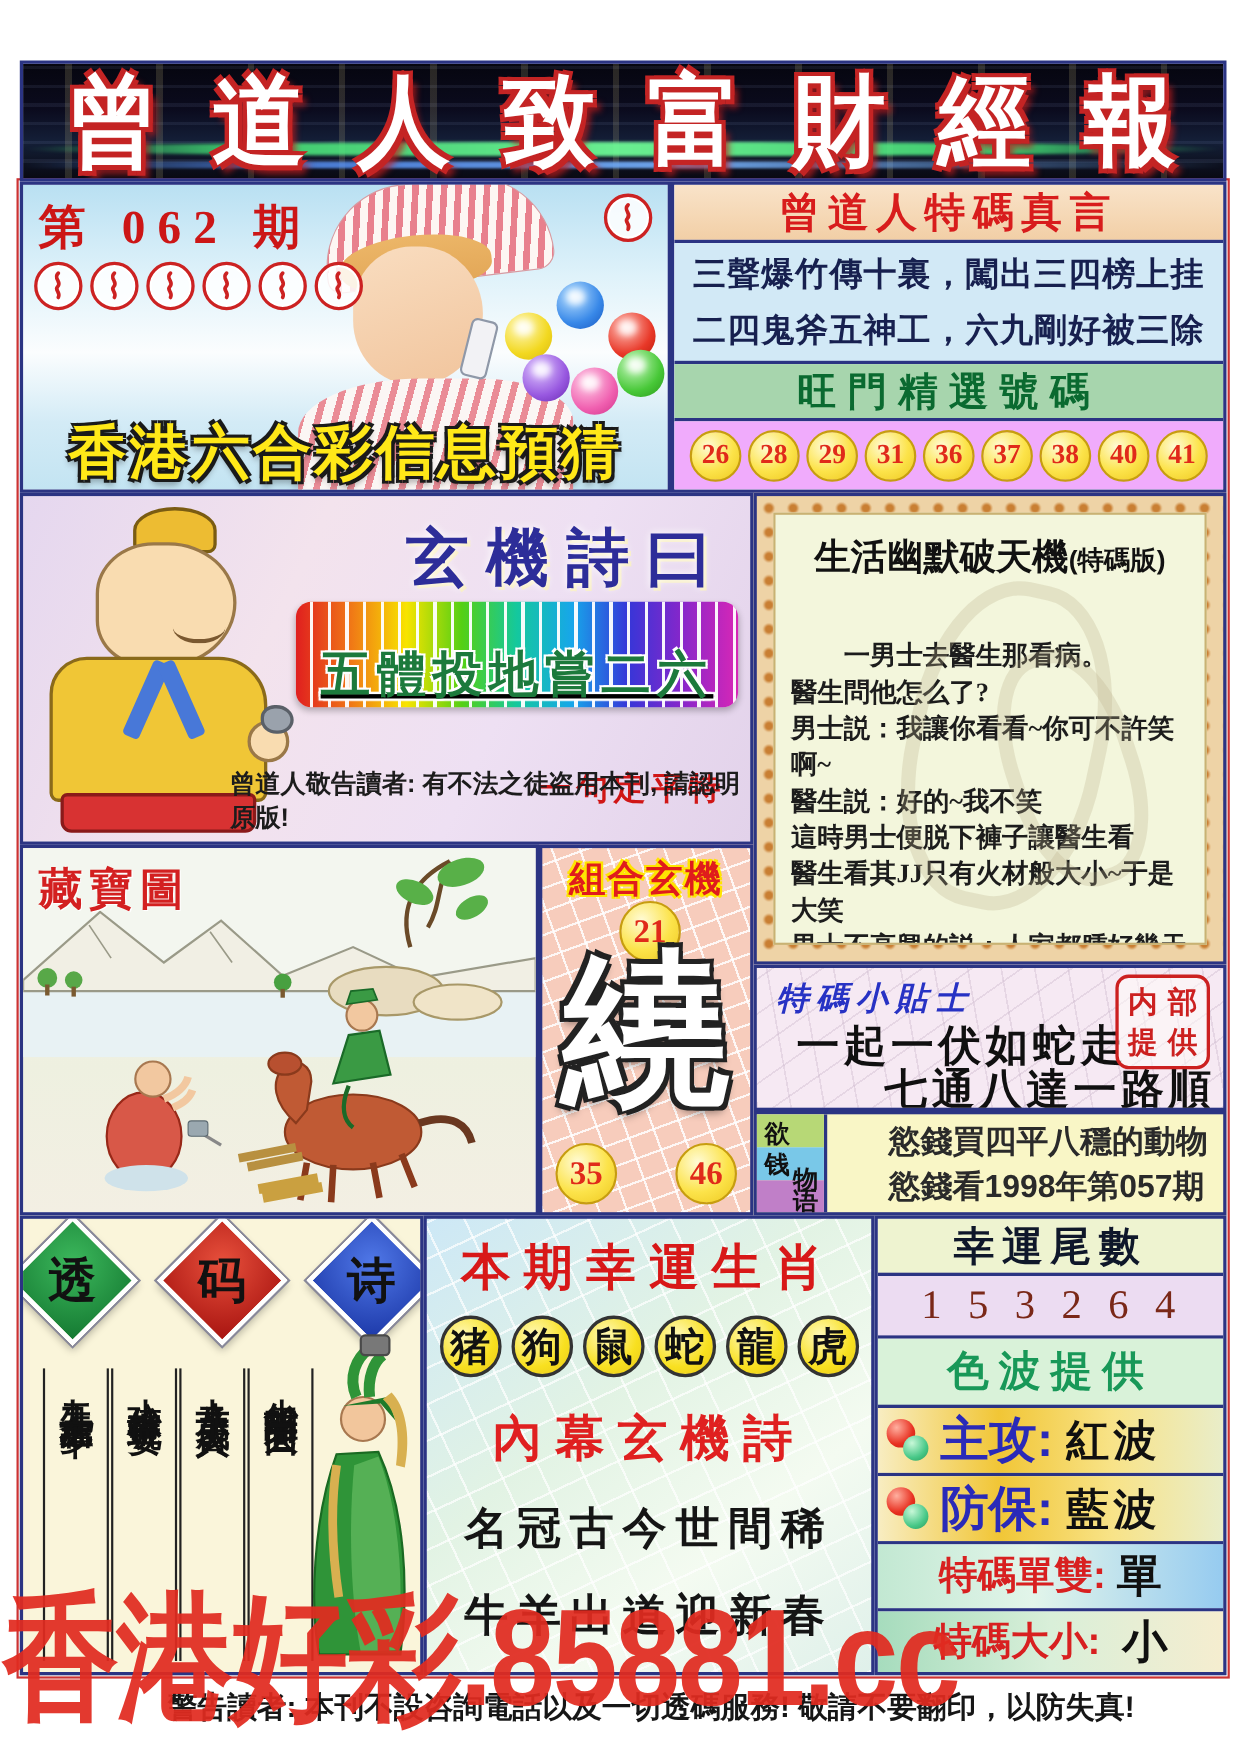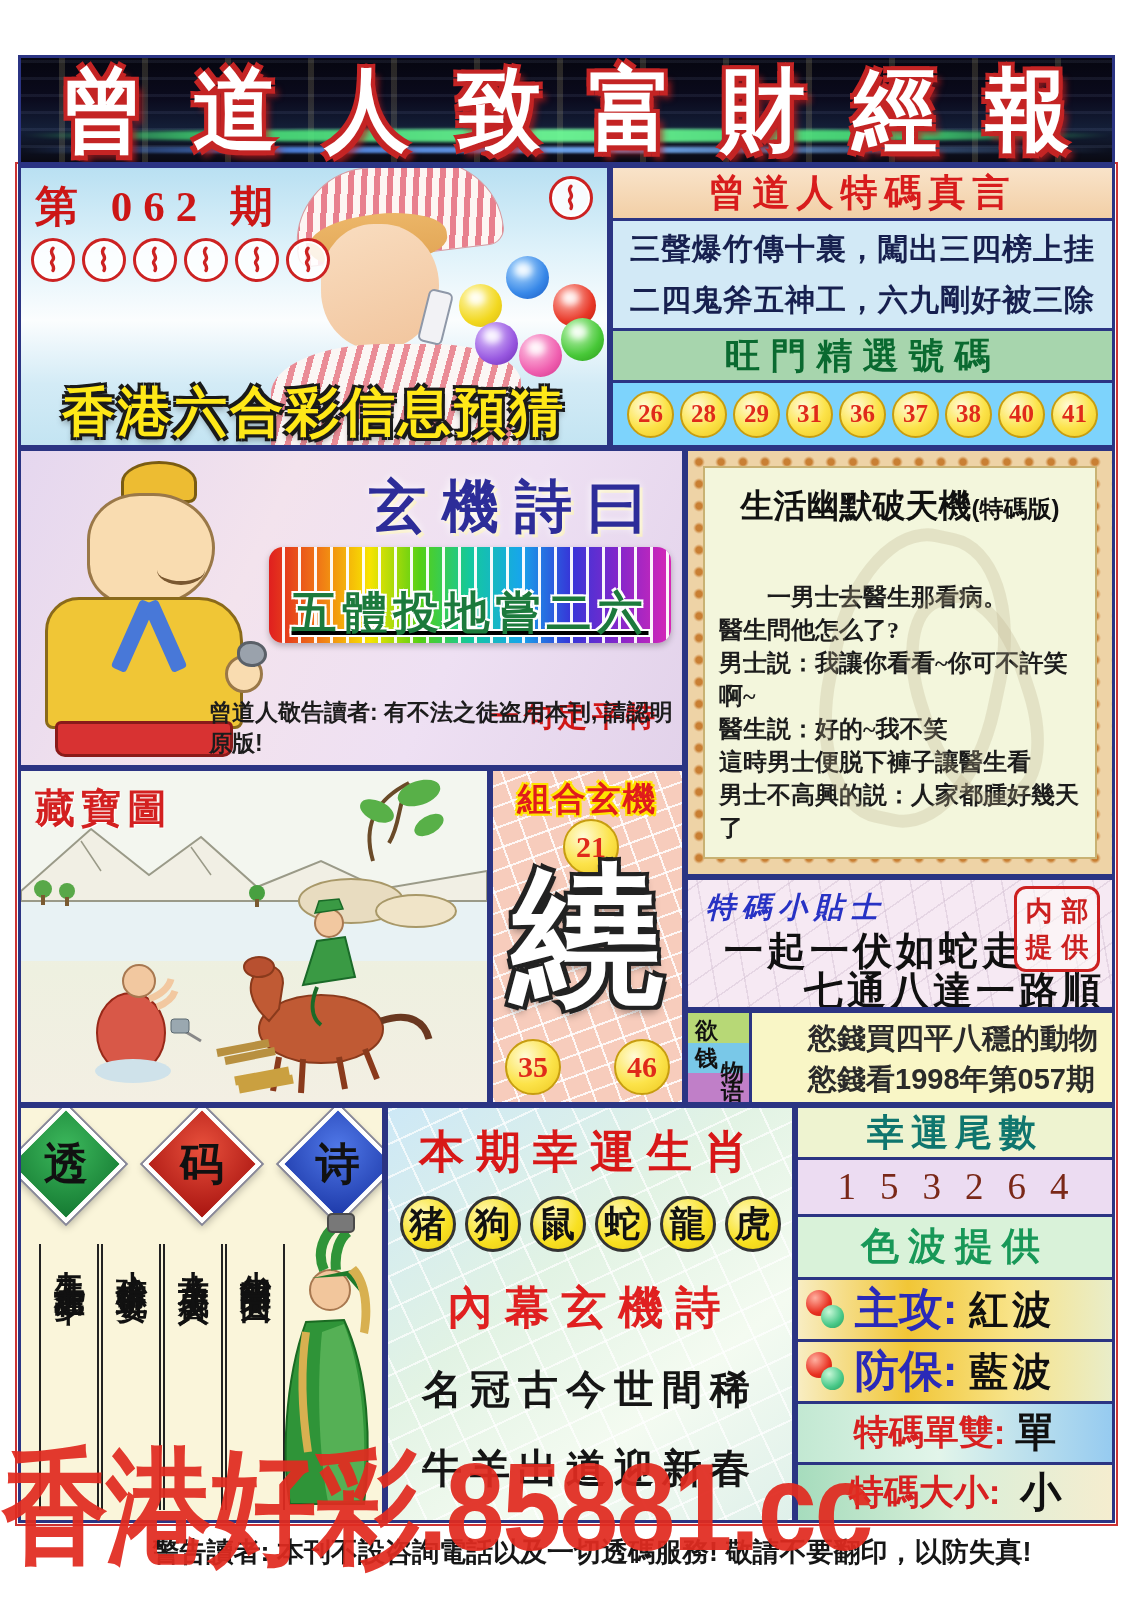--- a/index.html
+++ b/index.html
@@ -53,21 +53,21 @@
     text-shadow:-3px -3px 0 #1a1a1a, 3px -3px 0 #1a1a1a, -3px 3px 0 #1a1a1a, 3px 3px 0 #1a1a1a, 0 5px 7px rgba(0,0,0,.45); }
 
   
   #quote { left:610px; top:165px; width:505px; height:283px; display:flex; flex-direction:column; }
   #quote .r1 { height:53px; background:linear-gradient(180deg,#f9e3c9,#f2cfa6); border-bottom:3px solid #2b3483;
     text-align:center; line-height:50px; font-size:37px; font-weight:bold; color:#d81c1c; letter-spacing:7px; }
   #quote .r2 { height:110px; background:#d2e9f6; border-bottom:3px solid #2b3483; display:flex; flex-direction:column; justify-content:center; gap:10px; }
   #quote .r2 div { text-align:center; font-size:30px; font-weight:bold; color:#17204f; letter-spacing:1px; }
   #quote .r3 { height:52px; background:#a7d5ad; border-bottom:3px solid #2b3483; text-align:center; line-height:49px;
     font-size:36px; font-weight:bold; color:#0a6a30; letter-spacing:10px; }
-  #quote .r4 { flex:1; background:#7dd3fc; display:flex; align-items:center; justify-content:center; gap:6px; }
+  #quote .r4 { flex:1; background:#f0abfc; display:flex; align-items:center; justify-content:center; gap:6px; }
 
   .num-ball { display:inline-flex; align-items:center; justify-content:center; width:47px; height:47px; border-radius:50%;
     background:radial-gradient(circle at 35% 30%, #fffbd6, #fce34a 55%, #edc71e); border:2px solid #c79d10;
     color:#e02a1a; font-weight:bold; font-size:25px; font-family:"Liberation Serif",serif; }
 
   
   #mpoem { left:18px; top:448px; width:667px; height:320px;
     background:linear-gradient(115deg,#e5d7ef 0%,#f3e3ed 35%,#eee0f3 65%,#e2d2ea 100%); }
   #mpoem-title { position:absolute; left:348px; top:18px; font-size:57px; font-weight:bold; color:#2d2d99; letter-spacing:16px; white-space:nowrap;
     text-shadow:0 0 8px #fff, 3px 3px 0 rgba(250,240,190,.9); }
@@ -174,21 +174,21 @@
     background:radial-gradient(circle at 35% 30%, #fff9b8, #f8e020 60%, #e8c818); border:3px solid #333;
     font-size:36px; font-weight:bold; color:#111; font-family:"Liberation Serif",serif; }
   #inside-title { margin-top:26px; text-align:center; font-size:45px; font-weight:bold; color:#e02020; letter-spacing:12px; white-space:nowrap; }
   .inside-line { margin-top:24px; text-align:center; font-size:40px; font-weight:bold; color:#151515; letter-spacing:8px; white-space:nowrap; font-family:"Liberation Serif",serif; }
   #gift-line { margin-top:26px; text-align:center; font-size:36px; font-weight:bold; color:#e02424; letter-spacing:6px; white-space:nowrap; }
 
   
   #rightcol { left:795px; top:1105px; width:320px; height:418px; display:flex; flex-direction:column; }
   #rightcol > div { border-bottom:3px solid #2b3483; display:flex; align-items:center; justify-content:center; position:relative; }
   #rightcol > div:last-child { border-bottom:none;gap:10px; }
-  #rc-tail-title { height:52px; background:#eef3d0; font-size:37px; font-weight:bold; color:#0f766e; letter-spacing:7px; }
+  #rc-tail-title { height:52px; background:#eef3d0; font-size:37px; font-weight:bold; color:#0f172a; letter-spacing:7px; }
   #rc-tail-nums { height:57px; background:#ecdcf2; font-size:37px; font-weight:normal; color:#7a2818; letter-spacing:24px; padding-left:20px; font-family:"Liberation Serif",serif; }
   #rc-wave-title { height:64px; background:#d9f2d9; font-size:38px; font-weight:bold; color:#189858; letter-spacing:9px; }
   .rc-gold { height:62px; background:linear-gradient(90deg,#f8edc2,#f1c636 35%,#f8e388 68%,#e9edc9); }
   .rc-gold .lbl { font-size:44px; font-weight:bold; color:#2a2ab8; margin-right:12px; }
   .rc-gold .val { font-size:39px; font-weight:bold; color:#101010; letter-spacing:4px; font-family:"Liberation Serif",serif;text-align:right; }
   #rc-oddeven { height:61px; background:linear-gradient(90deg,#c2e8d2,#e2f5ea 45%,#96cbf0); }
   #rc-size { height:56px; background:linear-gradient(90deg,#a6dcbd,#d9efd9 50%,#f5edcf); }
   .rc-red .lbl { font-size:35px; font-weight:bold; color:#d82020; margin-right:10px; }
   .rc-red .val { font-size:41px; font-weight:bold; color:#101010; font-family:"Liberation Serif",serif; }
   .ballpair { position:absolute; left:8px; top:10px; width:44px; height:42px; }
@@ -329,20 +329,21 @@
       <div class="ghost-stroke" style="left:210px;top:120px;width:120px;height:220px;transform:rotate(-18deg)"></div>
       <div id="humor-title">
         <span>生活幽默破天機</span><span class="suffix">(特碼版)</span>
       </div>
       <div>
           <div class="humor-line">一男士去醫生那看病。</div>
           <div class="humor-line">醫生問他怎么了?</div>
           <div class="humor-line">男士説：我讓你看看~你可不許笑啊~</div>
           <div class="humor-line">醫生説：好的~我不笑</div>
           <div class="humor-line">這時男士便脱下褲子讓醫生看</div>
+          <div class="humor-line">醫生看其JJ只有火材般大小~于是大笑</div>
           <div class="humor-line">男士不高興的説：人家都腫好幾天了</div>
         </div>
     </div>
   </div>
 
   <div id="treasure" class="panel">
     <svg viewBox="0 0 466 331">
       <rect x="0" y="0" width="466" height="130" fill="#f3f6ef"></rect>
       <rect x="0" y="130" width="466" height="60" fill="#e8f2f4"></rect>
       <path d="M0 120 L70 58 L128 104 L180 66 L236 116 L300 90 L360 118 L466 100 L466 130 L0 130 Z" fill="#f0ece0" stroke="#9a9a88" stroke-width="2" fill-opacity=".7"></path>

